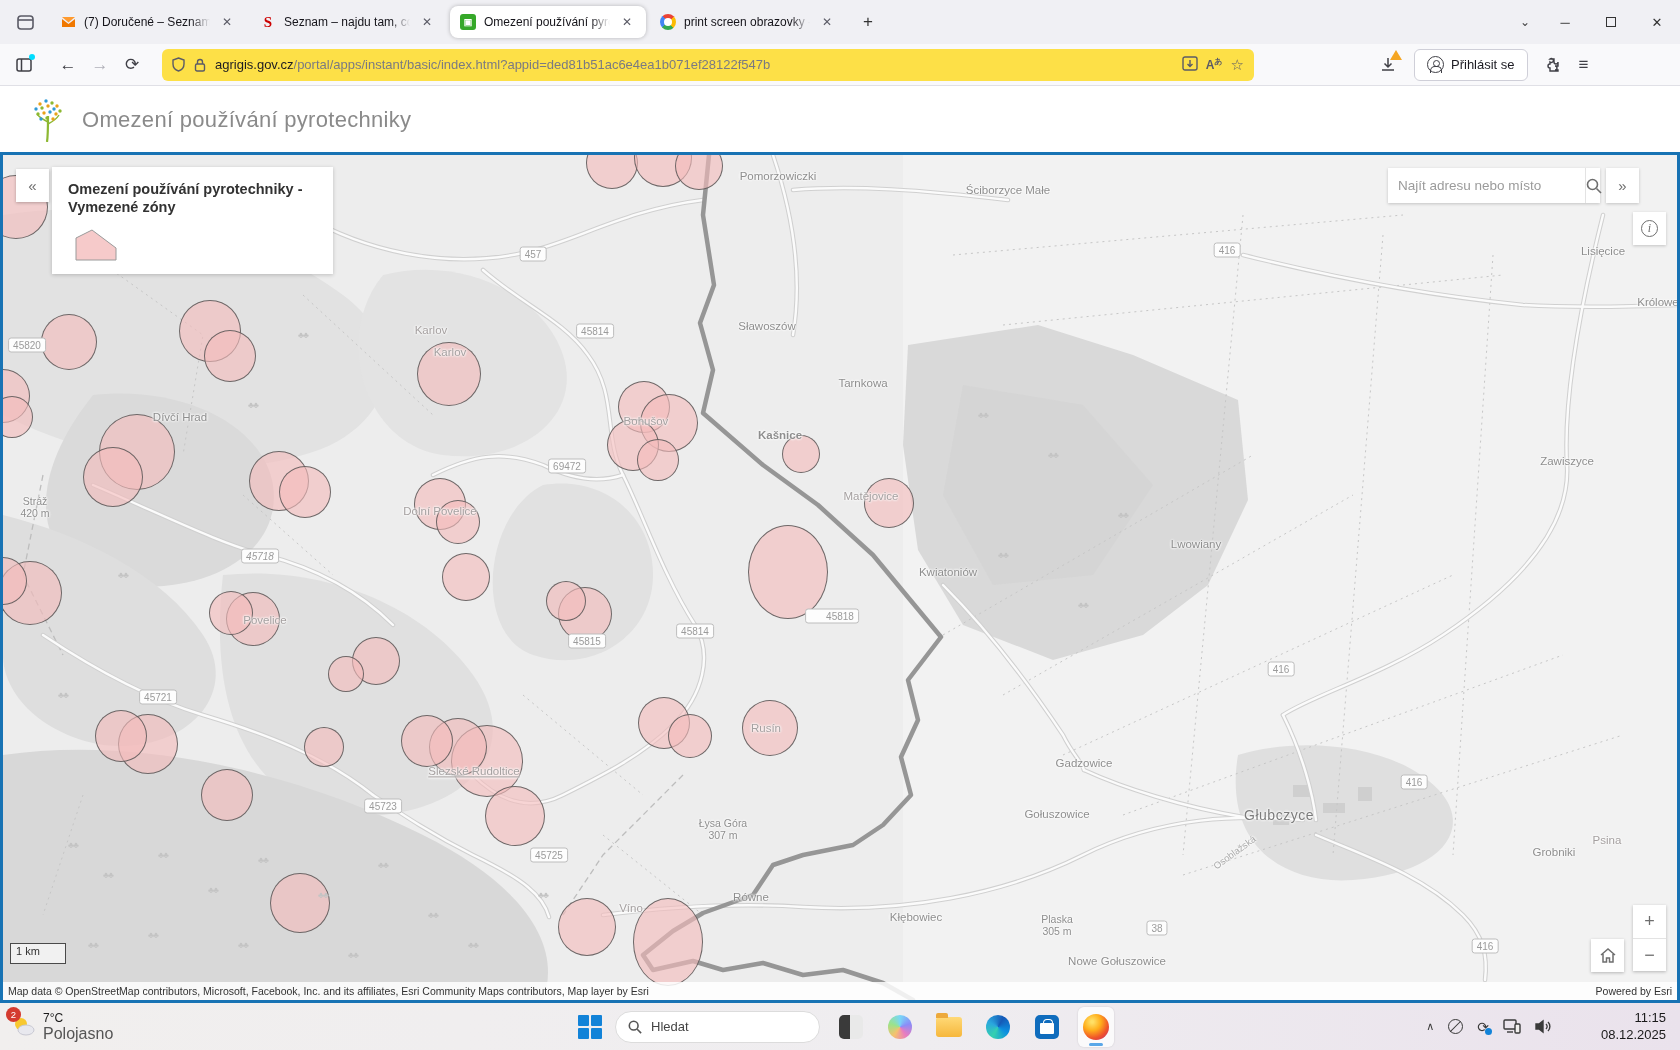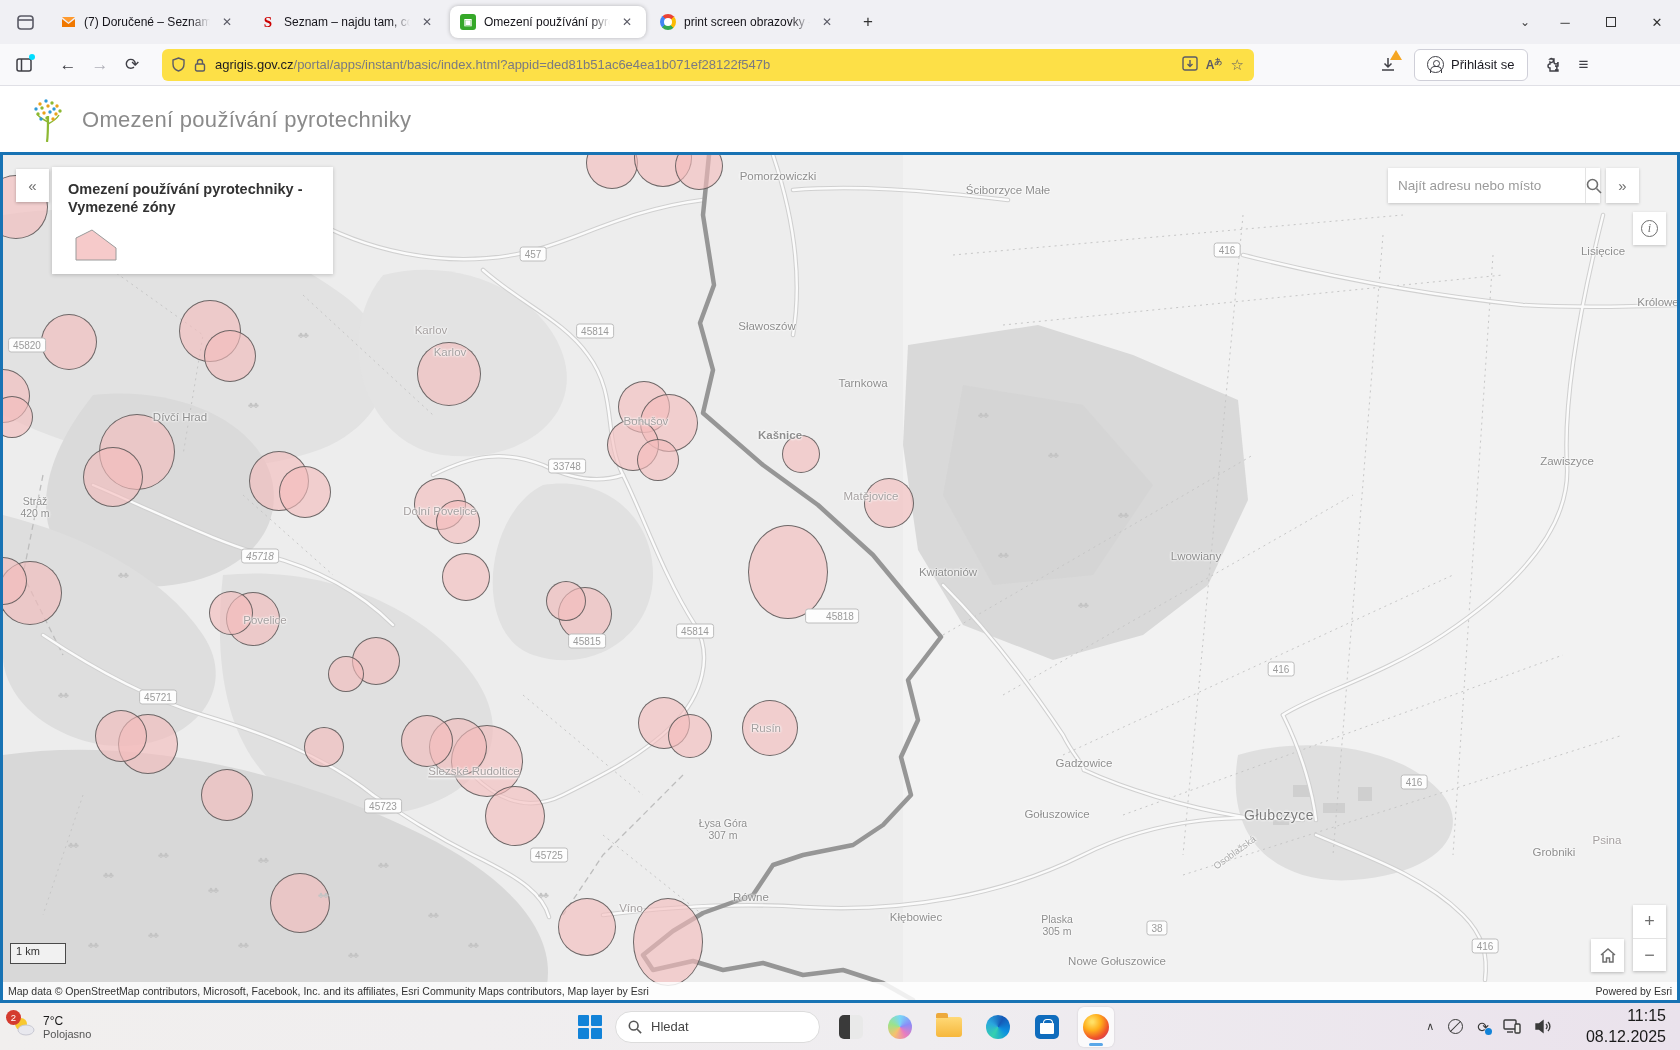--- a/index.html
+++ b/index.html
@@ -81,21 +81,21 @@
   .home-btn { position:absolute; left:1588px; top:784px; width:33px; height:33px; background:#fff; box-shadow:0 1px 3px rgba(0,0,0,.25); display:flex; align-items:center; justify-content:center; color:#6e6e6e;}
 
   .scalebar { position:absolute; left:7px; top:788px; width:56px; height:21px; border:1.6px solid #4a4a4a; background:rgba(255,255,255,.65); font-size:11px; color:#323232; padding:1px 0 0 5px;}
   .attrib { position:absolute; left:0; bottom:0; width:100%; height:18px; background:rgba(255,255,255,.85); font-size:10.5px; color:#323232; display:flex; justify-content:space-between; align-items:center; padding:0 5px;}
 
   
   .taskbar { position:absolute; left:0; top:1003px; width:1680px; height:47px; background:linear-gradient(90deg,#f1efee 0%,#efedf0 55%,#eae2ec 100%); display:flex; align-items:center; }
   .weather { display:flex; align-items:center; gap:7px; margin-left:10px; position:relative; width:150px;}
   .wbadge { position:absolute; left:-4px; top:-4px; width:15px; height:15px; border-radius:50%; background:#d43b2f; color:#fff; font-size:9.5px; display:flex;align-items:center;justify-content:center;}
   .wtxt .temp { font-size:12px; color:#1a1a1a;}
-  .wtxt .cond { font-size:11px; color:#555;}
+  .wtxt .cond { font-size:16px; color:#555;}
   .tb-center { position:absolute; left:578px; display:flex; align-items:center; gap:13px;}
   .startbtn { width:24px; height:24px; display:grid; grid-template-columns:11px 11px; grid-template-rows:11px 11px; gap:2px;}
   .startbtn i { background:#1283d8; border-radius:1px;}
   .tsearch { width:205px; height:32px; background:#fff; border:1px solid #dcdcdc; border-radius:16px; display:flex; align-items:center; gap:9px; padding:0 12px; font-size:13px; color:#444;}
   .appicon { width:36px; height:40px; display:flex; align-items:center; justify-content:center; position:relative; border-radius:6px;}
   .appicon.activeapp { background:rgba(255,255,255,.75); box-shadow:0 0 2px rgba(0,0,0,.15);}
   .appicon.activeapp::after { content:""; position:absolute; bottom:1px; left:11px; width:14px; height:3px; border-radius:2px; background:#5aa7e8;}
   .ic-dark { width:24px;height:24px;border-radius:5px;background:linear-gradient(90deg,#3a3a3a 46%,#e9e9e9 46%);}
   .ic-copilot { width:24px;height:24px;border-radius:50%;background:conic-gradient(#79d7f7,#8a8cf8,#e97cc0,#f5c26e,#9be38a,#79d7f7);}
   .ic-folder { width:26px;height:20px;background:linear-gradient(#ffd977,#f6b73c);border-radius:3px;position:relative;}
@@ -104,21 +104,21 @@
   .ic-store { width:24px;height:24px;border-radius:5px;background:#0f6cbd;position:relative;}
   .ic-store::before{content:"";position:absolute;left:5px;top:8px;width:14px;height:11px;background:#fff;border-radius:1px;}
   .ic-store::after{content:"";position:absolute;left:8px;top:4px;width:8px;height:5px;border:1.6px solid #fff;border-bottom:none;border-radius:4px 4px 0 0;}
   .ic-firefox { width:26px;height:26px;border-radius:50%;background:radial-gradient(circle at 35% 30%,#ffe066 5%,#ffaf1c 35%,#f0552a 65%,#c22a6c 95%);}
   .tray { position:absolute; right:128px; display:flex; align-items:center; gap:14px; color:#3a3a3a;}
   .tray .chev { font-size:11px;}
   .dnd { width:15px;height:15px;border:1.4px solid #3a3a3a;border-radius:50%;position:relative;}
   .dnd::before{content:"";position:absolute;left:-1px;top:6px;width:15px;height:1.4px;background:#3a3a3a;transform:rotate(-45deg);}
   .sync { position:relative; font-size:14px;}
   .sync::after{content:"";position:absolute;right:-3px;bottom:0;width:7px;height:7px;border-radius:50%;background:#1283d8;}
-  .clock { position:absolute; right:14px; text-align:right; font-size:16px; color:#1a1a1a; line-height:1.3;}
+  .clock { position:absolute; right:14px; text-align:right; font-size:13px; color:#1a1a1a; line-height:1.3;}
 </style>
 </head>
 <body>
 
 <div class="screen">
 
   <div class="tabbar">
     <div class="fxview">
       <svg width="17" height="15" viewBox="0 0 17 15" fill="none" stroke="#5b5b66" stroke-width="1.6">
           <rect x="1" y="1" width="15" height="13" rx="3"></rect>
@@ -396,21 +396,21 @@
           <span class="mlabel" style="left: 1655px; top: 148px;">Królowe</span>
           <span class="mlabel" style="left: 764px; top: 172px;">Sławoszów</span>
           <span class="mlabel" style="left: 860px; top: 229px;">Tarnkowa</span>
           <span class="mlabel faint" style="left: 428px; top: 176px;">Karlov</span>
           <span class="mlabel faint" style="left: 447px; top: 198px;">Karlov</span>
           <span class="mlabel" style="left: 177px; top: 263px;">Dívčí Hrad</span>
           <span class="mlabel" style="left: 1564px; top: 307px;">Zawiszyce</span>
           <span class="mlabel" style="left: 777px; top: 281px; font-weight: bold;">Kašnice</span>
           <span class="mlabel faint" style="left: 643px; top: 267px;">Bohušov</span>
           <span class="mlabel faint" style="left: 868px; top: 342px;">Matějovice</span>
-          <span class="mlabel" style="left: 1193px; top: 390px; margin-top: 12px;">Lwowiany</span>
+          <span class="mlabel" style="left: 1193px; top: 390px;">Lwowiany</span>
           <span class="mlabel two" style="left: 32px; top: 352px;">Stráž
 420 m</span>
           <span class="mlabel faint" style="left: 437px; top: 357px;">Dolní Povelice</span>
           <span class="mlabel" style="left: 945px; top: 418px;">Kwiatoniów</span>
           <span class="mlabel faint" style="left: 262px; top: 466px;">Povelice</span>
           <span class="mlabel" style="left: 1081px; top: 609px;">Gadzowice</span>
           <span class="mlabel faint" style="left: 763px; top: 574px;">Rusín</span>
           <span class="mlabel big" style="left: 1276px; top: 660px;">Głubczyce</span>
           <span class="mlabel" style="left: 1054px; top: 660px;">Gołuszowice</span>
           <span class="mlabel two" style="left: 720px; top: 674px;">Łysa Góra
@@ -421,21 +421,21 @@
           <span class="mlabel" style="left: 748px; top: 743px;">Równe</span>
           <span class="mlabel faint" style="left: 628px; top: 754px;">Víno</span>
           <span class="mlabel" style="left: 913px; top: 763px;">Kłębowiec</span>
           <span class="mlabel two" style="left: 1054px; top: 770px;">Plaska
 305 m</span>
           <span class="mlabel" style="left: 1114px; top: 807px;">Nowe Gołuszowice</span>
           <span class="mlabel rot" style="left: 1232px; top: 698px;">Osoblažská</span>
           <span class="shield" style="left: 530px; top: 99px;">457</span>
           <span class="shield" style="left: 592px; top: 176px;">45814</span>
           <span class="shield" style="left: 24px; top: 190px;">45820</span>
-          <span class="shield" style="left: 564px; top: 311px;">33748</span>
+          <span class="shield" style="left: 564px; top: 311px;">69472</span>
           <span class="shield" style="left: 257px; top: 401px; font-style: italic;">45718</span>
           <span class="shield" style="left: 692px; top: 476px;">45814</span>
           <span class="shield" style="left: 829px; top: 461px; padding-left: 20px;">45818</span>
           <span class="shield" style="left: 584px; top: 486px;">45815</span>
           <span class="shield" style="left: 155px; top: 542px;">45721</span>
           <span class="shield" style="left: 380px; top: 651px;">45723</span>
           <span class="shield" style="left: 546px; top: 700px;">45725</span>
           <span class="shield" style="left: 1224px; top: 95px;">416</span>
           <span class="shield" style="left: 1278px; top: 514px;">416</span>
           <span class="shield" style="left: 1411px; top: 627px;">416</span>

